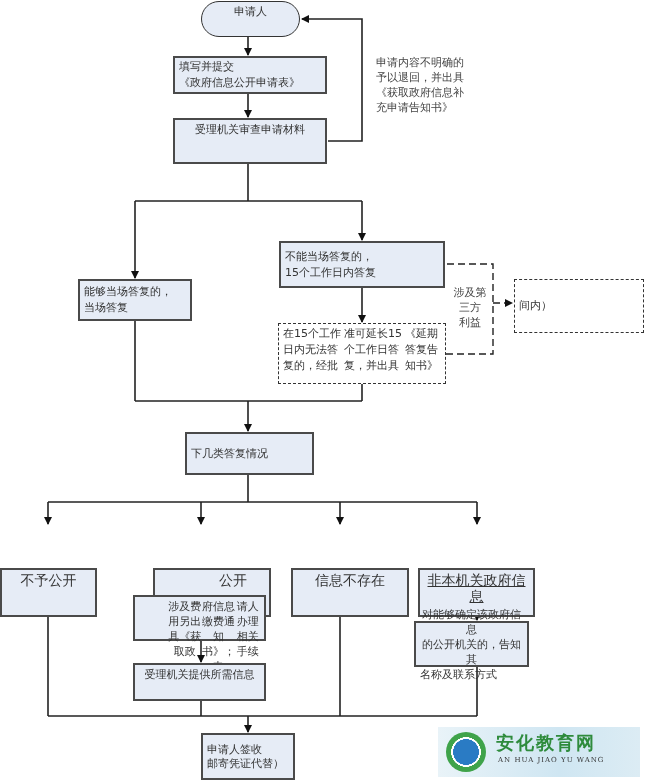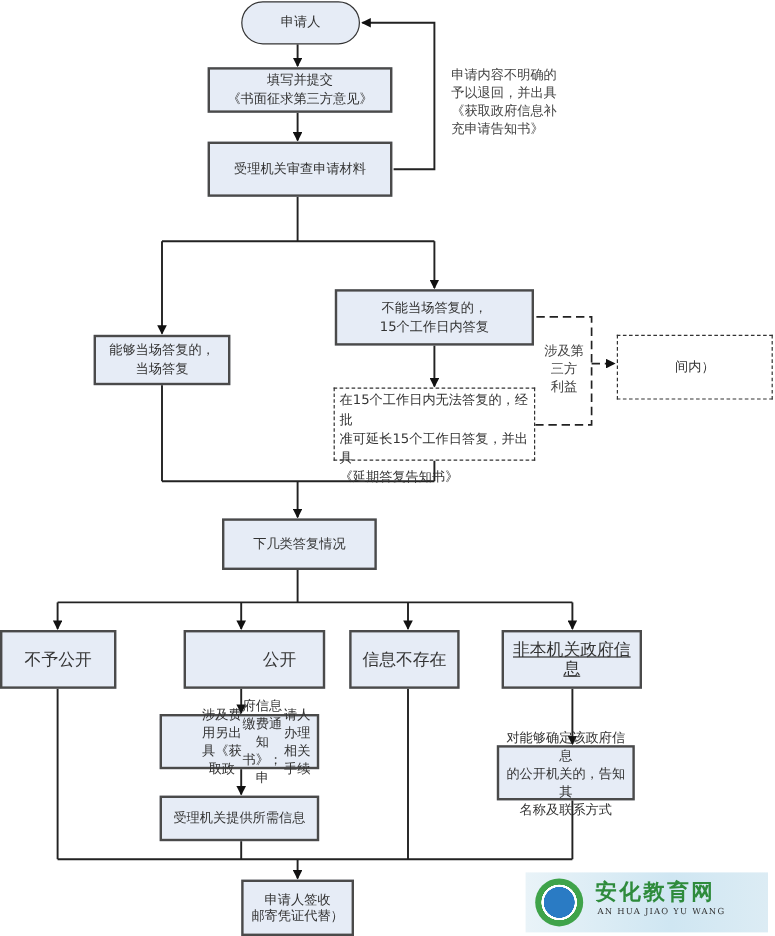--- a/index.html
+++ b/index.html
@@ -1,22 +1,22 @@
 <!DOCTYPE html>
 <html><head>
 <meta charset="utf-8">
 <style>
   html, body { margin:0; padding:0; background:#ffffff; }
   body { width:646px; height:780px; position:relative; overflow:hidden;
          font-family:"DejaVu Sans","Liberation Sans",sans-serif; color:#333; }
   svg.lines { position:absolute; left:0; top:0; width:646px; height:780px; }
   .node { position:absolute; box-sizing:border-box; background:#e6ecf6;
-          border:2px solid #4a4a4a; display:flex; align-items:center; justify-content:center;
+          border:2px solid #4a4a4a; display:flex; align-items:flex-start; justify-content:center;
           text-align:center; font-size:11px; line-height:16px; color:#333; padding:2px 4px; }
-  .node.big { font-size:14px; }
+  .node.big { font-size:14px;margin-top:43px; }
   .node.terminal { border-radius:20px; border:1.5px solid #333; }
   .node.dash { background:#fff; border:1.5px dashed #333; }
   .node.dashdot { background:#fff; border:1.5px dashed #333; justify-content:flex-start; text-align:left; }
   .note { position:absolute; font-size:11px; line-height:15px; color:#444; }
   .logo { position:absolute; left:438px; top:727px; width:202px; height:50px;
           background:linear-gradient(90deg,#e9f3f8,#cfe6f2 60%,#dcecf4); }
   .logo .emblem { position:absolute; left:8px; top:5px; width:40px; height:40px; border-radius:50%;
           background:radial-gradient(circle,#2a7bc4 0 45%,#fff 46% 52%,#3fa34a 53%); }
   .logo .cn { position:absolute; left:58px; top:4px; font-size:18px; color:#2e8b3c; letter-spacing:2px;
           font-family:"DejaVu Serif",serif; font-weight:bold; }
@@ -73,38 +73,38 @@
 
 <div class="note" style="left:376px;top:55px;width:90px;">
   <div>申请内容不明确的</div>
   <div>予以退回，并出具</div>
   <div>《获取政府信息补</div>
   <div>充申请告知书》</div>
 </div>
 
 <div class="node" style="left:173px;top:56px;width:154px;height:38px;flex-direction:column;">
   <div>填写并提交</div>
-  <div>《书面征求第三方意见》</div>
+  <div>《政府信息公开申请表》</div>
 </div>
 
 <div class="node" style="left:173px;top:118px;width:154px;height:46px;">
   <span>受理机关审查申请材料</span>
 </div>
 
 <div class="node" style="left:78px;top:279px;width:114px;height:42px;flex-direction:column;">
   <div>能够当场答复的，</div>
   <div>当场答复</div>
 </div>
 
 <div class="node" style="left:279px;top:241px;width:166px;height:47px;flex-direction:column;">
   <div>不能当场答复的，</div>
   <div>15个工作日内答复</div>
 </div>
 
-<div class="node dashdot" style="left:278px;top:323px;width:168px;height:61px;flex-direction:column;align-items:flex-start;">
+<div class="node dashdot" style="left:278px;top:323px;width:168px;height:61px;flex-direction:row;align-items:flex-start;">
   <div>在15个工作日内无法答复的，经批</div>
   <div>准可延长15个工作日答复，并出具</div>
   <div>《延期答复告知书》</div>
 </div>
 
 <div class="note" style="left:452px;top:285px;width:36px;text-align:center;">
   <div>涉及第</div>
   <div>三方</div>
   <div>利益</div>
 </div>
@@ -116,21 +116,21 @@
 <div class="node" style="left:185px;top:432px;width:129px;height:43px;flex-direction:column;">
   <div>下几类答复情况</div>
 </div>
 
 <div class="node big" style="left:0px;top:525px;width:97px;height:49px;">
   <span>不予公开</span>
 </div>
 <div class="node big" style="left:153px;top:525px;width:118px;height:49px;padding-left:46px;">
   <span>公开</span>
 </div>
-<div class="node big" style="left:291px;top:525px;width:92px;height:49px;">
+<div class="node big" style="left:291px;top:525px;width:118px;height:49px;">
   <span>信息不存在</span>
 </div>
 <div class="node big" style="left:418px;top:525px;width:117px;height:49px;text-decoration:underline;">
   <span>非本机关政府信息</span>
 </div>
 
 <div class="node" style="left:133px;top:595px;width:133px;height:46px;line-height:15px;padding-left:33px;">
   <div>涉及费用另出具《获取政</div>
   <div>府信息缴费通知书》；申</div>
   <div>请人办理相关手续</div>

